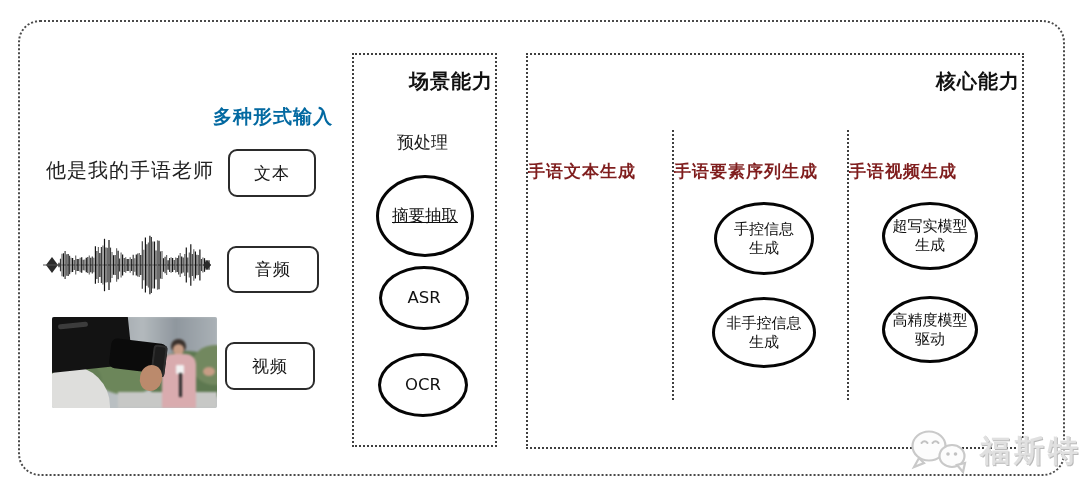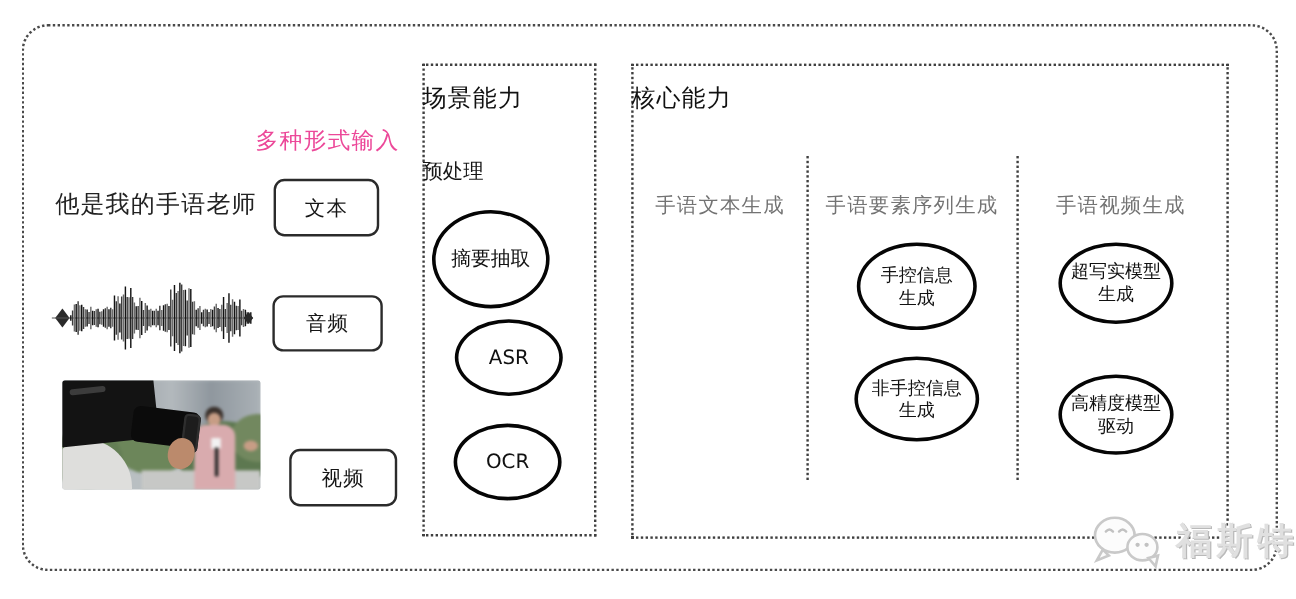--- a/index.html
+++ b/index.html
@@ -6,34 +6,34 @@
   body{font-family:"DejaVu Sans","Liberation Sans",sans-serif;color:#1a1a1a;}
   .canvas{position:relative;width:1080px;height:499px;background:#ffffff;overflow:hidden;}
   .abs{position:absolute;}
 
   .outer-border{left:18px;top:20px;width:1043px;height:452px;border:2px dotted #4a4a4a;border-radius:22px;}
 
   .group-box{border:2px dotted #3f3f3f;background:transparent;}
   .scene-box{left:352px;top:53px;width:141px;height:390px;}
   .core-box{left:526px;top:53px;width:494px;height:392px;}
 
-  .box-title{font-size:20px;font-weight:normal;text-align:left;color:#111;letter-spacing:1px;}
-  .sub-title{font-size:17px;text-align:left;color:#161616;}
-
-  .input-label{font-size:19px;font-weight:normal;color:#ec4899;letter-spacing:1px;}
+  .box-title{font-size:20px;font-weight:bold;text-align:right;color:#111;letter-spacing:1px;}
+  .sub-title{font-size:17px;text-align:center;color:#161616;}
+
+  .input-label{font-size:19px;font-weight:bold;color:#0369a1;letter-spacing:1px;}
   .input-sentence{font-size:20px;color:#222;letter-spacing:1px;white-space:nowrap;}
   .type-box{border:2px solid #2b2b2b;border-radius:9px;display:flex;align-items:center;justify-content:center;
             font-size:17px;color:#161616;background:#fff;letter-spacing:1px;}
 
   .ellipse{border:3px solid #050505;border-radius:50%;display:flex;align-items:center;justify-content:center;
            text-align:center;white-space:pre-line;background:#fff;color:#111;line-height:1.25;}
   .e-lg{font-size:16.5px;}
   .e-sm{font-size:15px;}
 
-  .col-header{font-size:17px;text-align:center;color:#737373;white-space:nowrap;letter-spacing:1px;}
+  .col-header{font-size:17px;text-align:left;color:#7f1d1d;white-space:nowrap;letter-spacing:1px;font-weight:bold;}
   .v-divider{width:0;border-left:2px dotted #3f3f3f;}
 
   
   .photo{left:52px;top:317px;width:165px;height:91px;border-radius:2px;overflow:hidden;background:#b9bfc2;}
   .photo .bg{position:absolute;inset:0;filter:blur(1.2px);}
   .photo .buildings{position:absolute;left:0;top:0;width:100%;height:42px;
       background:linear-gradient(90deg,#a7adb2 0%,#9aa1a7 30%,#b3b9bd 55%,#8f979e 75%,#aab1b6 100%);}
   .photo .bush{position:absolute;border-radius:50%;}
   .photo .ground{position:absolute;left:40%;bottom:0;width:60%;height:16px;background:#c7c8c6;}
   .photo .hair{position:absolute;left:119px;top:22px;width:15px;height:14px;border-radius:50% 50% 45% 45%;background:#39302b;}
@@ -189,26 +189,26 @@
       <div class="micstick"></div>
       <div class="hand-r"></div>
     </div>
     <div class="shoulder"></div>
     <div class="cam-body"></div>
     <div class="cam-hl"></div>
     <div class="cam-lens"></div>
     <div class="cam-hood"></div>
     <div class="hand-c"></div>
   </div>
-  <div class="abs type-box" style="left:241px;top:342px;width:86px;height:44px;margin-top:32px;">视频</div>
+  <div class="abs type-box" style="left:225px;top:342px;width:86px;height:44px;">视频</div>
 
   <div class="abs group-box scene-box"></div>
   <div class="abs box-title" style="left:352px;top:68px;width:141px;">场景能力</div>
   <div class="abs sub-title" style="left:352px;top:131px;width:141px;">预处理</div>
-  <div class="abs ellipse e-lg" style="left:360px;top:175px;width:92px;height:76px;">摘要抽取</div>
+  <div class="abs ellipse e-lg" style="left:376px;top:175px;width:92px;height:76px;text-decoration:underline;">摘要抽取</div>
   <div class="abs ellipse e-lg" style="left:378px;top:353px;width:84px;height:58px;">OCR</div>
   <div class="abs ellipse e-lg" style="left:379px;top:266px;width:84px;height:58px;">ASR</div>
 
   <div class="abs group-box core-box"></div>
   <div class="abs box-title" style="left:526px;top:68px;width:494px;">核心能力</div>
 
   <div class="abs v-divider" style="left:672px;top:130px;height:270px;"></div>
   <div class="abs v-divider" style="left:847px;top:130px;height:270px;"></div>
 
   <div class="abs col-header" style="left:528px;top:160px;width:144px;">手语文本生成</div>
@@ -216,21 +216,21 @@
   <div class="abs col-header" style="left:674px;top:160px;width:172px;">手语要素序列生成</div>
 
 
   <div class="abs ellipse e-sm" style="left:714px;top:202px;width:94px;height:67px;">手控信息
 生成</div>
   <div class="abs ellipse e-sm" style="left:712px;top:297px;width:98px;height:65px;">非手控信息
 生成</div>
 
   <div class="abs ellipse e-sm" style="left:882px;top:202px;width:90px;height:62px;">超写实模型
 生成</div>
-  <div class="abs ellipse e-sm" style="left:882px;top:312px;width:90px;height:61px;">高精度模型
+  <div class="abs ellipse e-sm" style="left:882px;top:296px;width:90px;height:61px;">高精度模型
 驱动</div>
 
   <div class="abs watermark" style="left:906px;top:427px;">
     <svg width="68" height="48" viewBox="0 0 68 48">
       <g stroke="#c9c9c9" stroke-width="2.2" fill="#fcfcfc">
         <ellipse cx="23" cy="19" rx="16.5" ry="14.5"></ellipse>
         <path d="M13 31 l-5 9 l10 -4 z"></path>
         <ellipse cx="46" cy="29" rx="12.5" ry="11"></ellipse>
         <path d="M51 38 l6 7 l2 -9 z"></path>
       </g>

